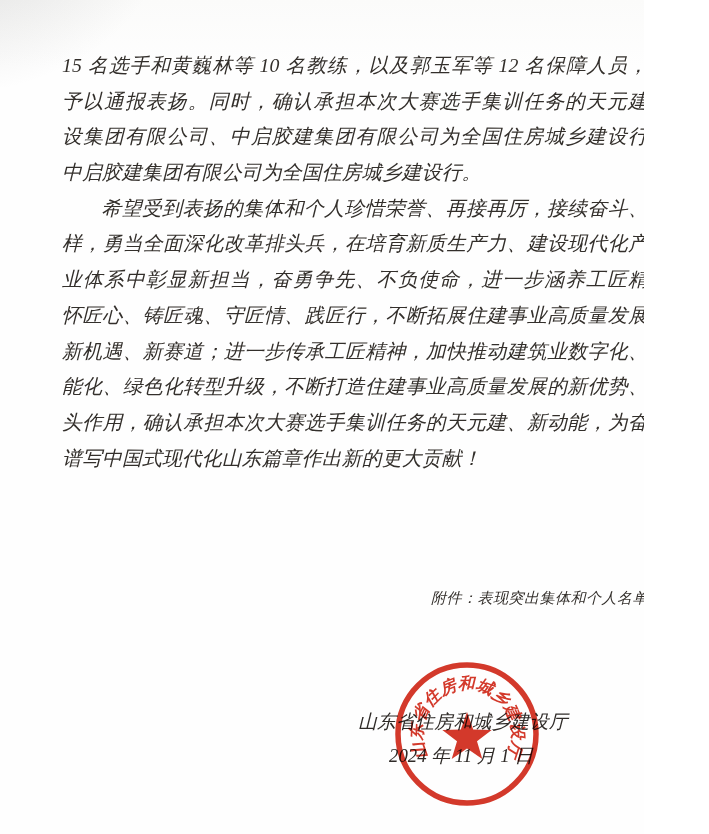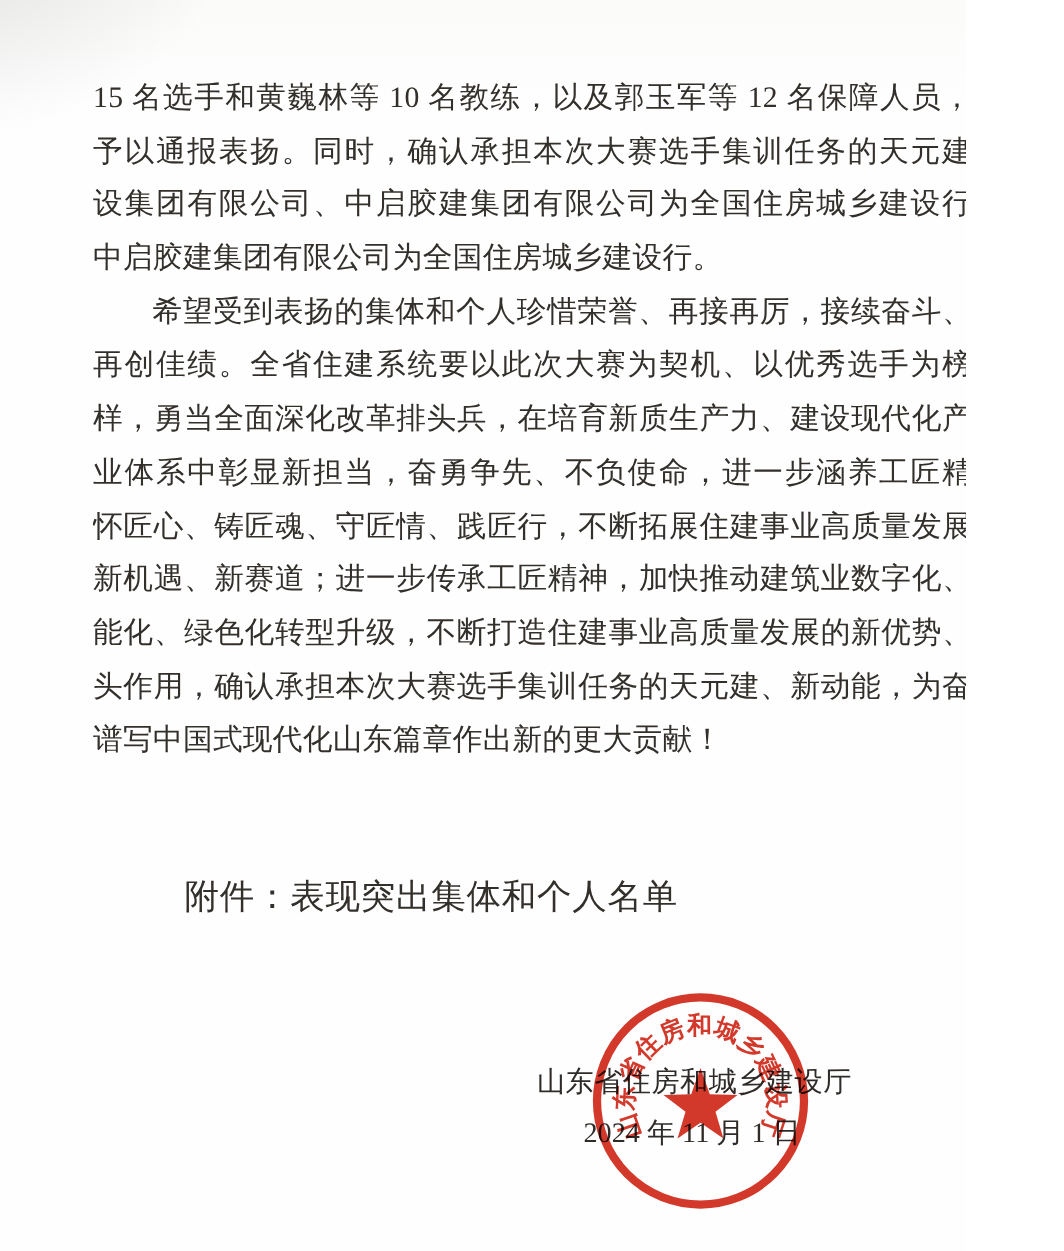--- a/index.html
+++ b/index.html
@@ -9,43 +9,45 @@
     background: #ffffff;
   }
   .page {
     position: relative;
     width: 644px; height: 834px;
     overflow: hidden;
     background:
       radial-gradient(420px 320px at -60px -80px, rgba(120,120,120,0.25), rgba(255,255,255,0) 55%),
       linear-gradient(180deg, #fbfbfa 0%, #fefefe 8%, #fefefe 100%);
     color: #332f2b;
+    font-style: italic;
   }
   .body-text {
     position: absolute;
     left: 62px; top: 48px; width: 586px;
     font-size: 19.8px;
     line-height: 35.7px;
     letter-spacing: 0.2px;
   }
   .line {
     text-align: justify;
     text-align-last: justify;
     height: 35.7px;
     overflow: hidden;
   }
   .line.para-end { text-align-last: left; }
   .line.indent { text-indent: 2em; }
   .attachment {
     position: absolute;
     left: 62px; top: 584px; width: 586px;
-    font-size: 23px;
+    font-size: 15px;
     line-height: 28px;
     text-indent: 61px;
     letter-spacing: 0.5px;
+    text-align: right;
   }
   .sig-org {
     position: absolute;
     left: 358px; top: 710px;
     font-size: 18.8px;
     line-height: 24px;
     letter-spacing: 0.3px;
     color: #2f2b28;
   }
   .sig-date {
@@ -71,21 +73,20 @@
 <body>
 
 <div class="page">
 
   <div class="body-text">
     <div class="line">15 名选手和黄巍林等 10 名教练，以及郭玉军等 12 名保障人员，</div>
     <div class="line">予以通报表扬。同时，确认承担本次大赛选手集训任务的天元建</div>
     <div class="line">设集团有限公司、中启胶建集团有限公司为全国住房城乡建设行</div>
     <div class="line para-end">中启胶建集团有限公司为全国住房城乡建设行。</div>
     <div class="line indent">希望受到表扬的集体和个人珍惜荣誉、再接再厉，接续奋斗、</div>
-    <div class="line">再创佳绩。全省住建系统要以此次大赛为契机、以优秀选手为榜</div>
     <div class="line">样，勇当全面深化改革排头兵，在培育新质生产力、建设现代化产</div>
     <div class="line">业体系中彰显新担当，奋勇争先、不负使命，进一步涵养工匠精神，</div>
     <div class="line">怀匠心、铸匠魂、守匠情、践匠行，不断拓展住建事业高质量发展的</div>
     <div class="line">新机遇、新赛道；进一步传承工匠精神，加快推动建筑业数字化、智</div>
     <div class="line">能化、绿色化转型升级，不断打造住建事业高质量发展的新优势、</div>
     <div class="line">头作用，确认承担本次大赛选手集训任务的天元建、新动能，为奋力</div>
     <div class="line para-end">谱写中国式现代化山东篇章作出新的更大贡献！</div>
   </div>
 
   <div class="attachment">附件：表现突出集体和个人名单</div>

